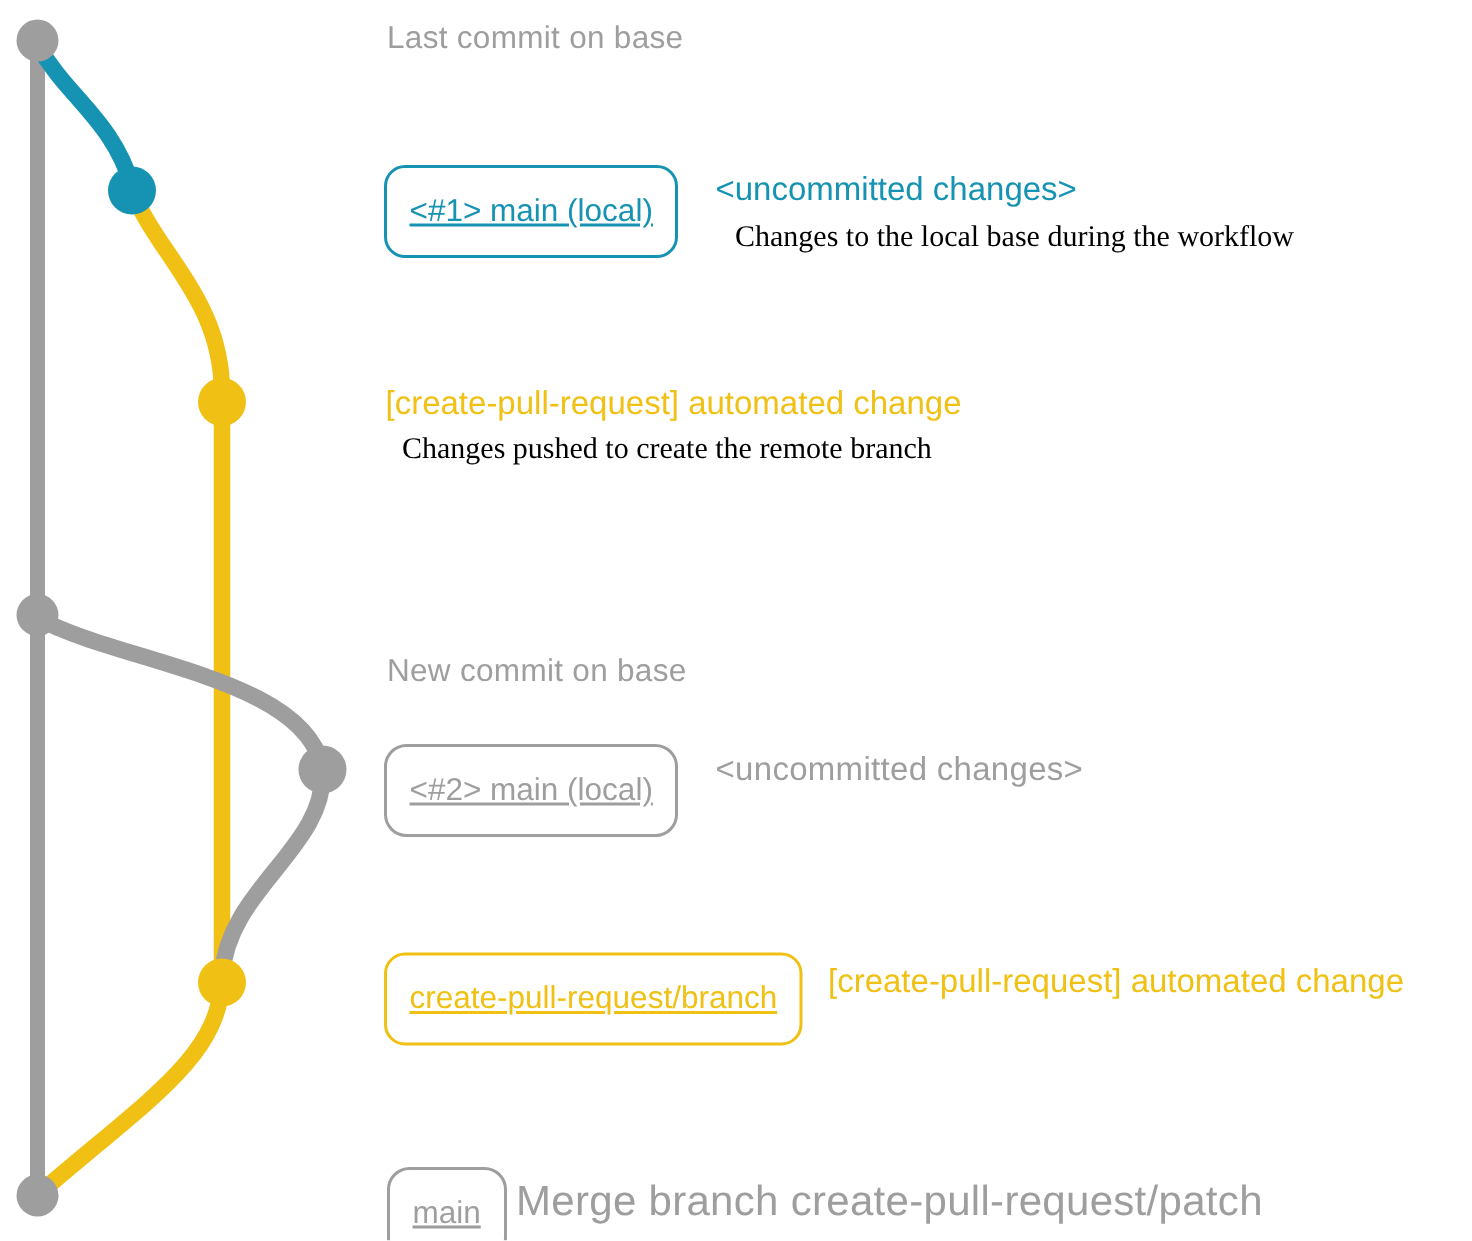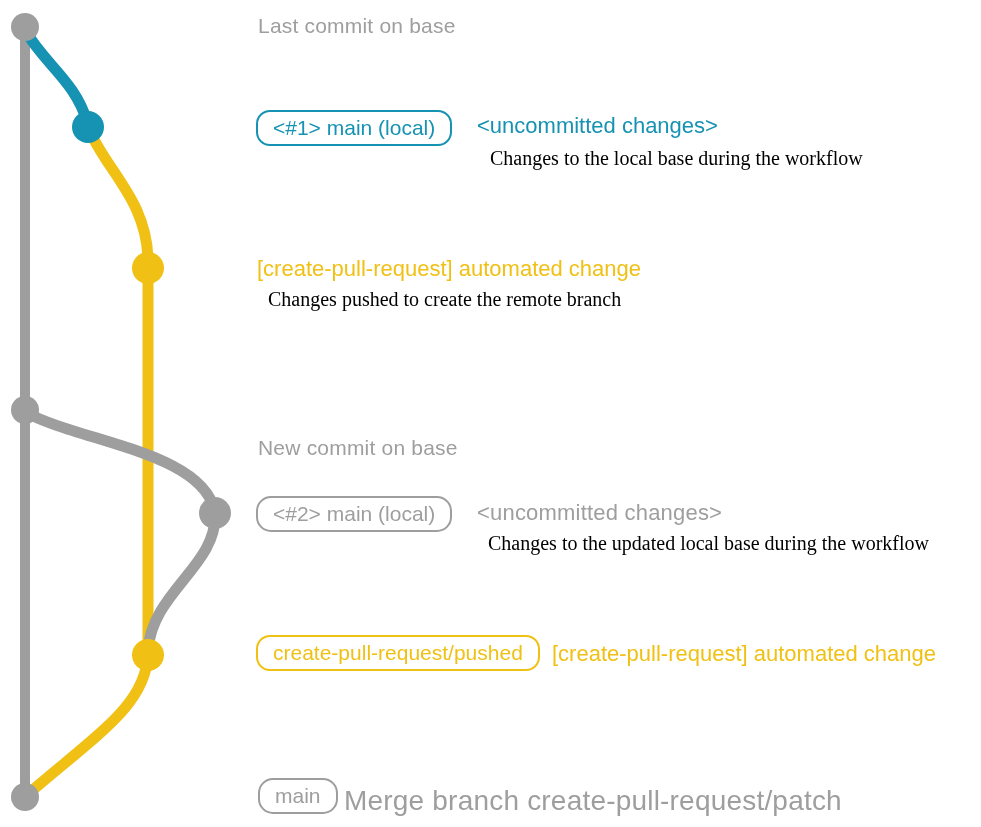--- a/index.html
+++ b/index.html
@@ -29,24 +29,25 @@
   .lbl{position:absolute;white-space:nowrap;}
   .gray-lbl{color:var(--gray);font-size:21px;letter-spacing:.2px;}
   .teal-lbl{color:var(--teal);font-size:22px;}
   .yellow-lbl{color:var(--yellow);font-size:22px;}
   .serif-note{color:var(--ink);font-family:"Liberation Serif",serif;font-size:20px;}
 
   .badge{
     position:absolute;
     display:inline-flex;align-items:center;justify-content:center;
     border:2px solid;border-radius:14px;
-    padding:3px 15px;
+    padding:16px 15px;
     font-size:21px;line-height:26px;
     background:var(--bg);
     white-space:nowrap;
+    text-decoration:underline;
   }
   .badge-teal{color:var(--teal);border-color:var(--teal);}
   .badge-gray{color:var(--gray);border-color:var(--gray);border-radius:15px;}
   .badge-yellow{color:var(--yellow);border-color:var(--yellow);}
 </style>
 </head>
 <body>
 
 <div class="stage">
 
@@ -75,21 +76,20 @@
   <div class="lbl teal-lbl" style="left:477px;top:113px;">&lt;uncommitted changes&gt;</div>
   <div class="lbl serif-note" style="left:490px;top:147px;">Changes to the local base during the workflow</div>
 
   <div class="lbl yellow-lbl" style="left:257px;top:256px;">[create-pull-request] automated change</div>
   <div class="lbl serif-note" style="left:268px;top:288px;text-align:center;">Changes pushed to create the remote branch</div>
 
   <div class="lbl gray-lbl" style="left:258px;top:399px;margin-top:37px;">New commit on base</div>
 
   <div class="badge badge-gray" style="left:256px;top:496px;">&lt;#2&gt; main (local)</div>
   <div class="lbl gray-lbl" style="left:477px;top:500px;font-size:22px;">&lt;uncommitted changes&gt;</div>
-  <div class="lbl serif-note" style="left:488px;top:532px;">Changes to the updated local base during the workflow</div>
 
-  <div class="badge badge-yellow" style="left:256px;top:635px;">create-pull-request/pushed</div>
+  <div class="badge badge-yellow" style="left:256px;top:635px;">create-pull-request/branch</div>
   <div class="lbl yellow-lbl" style="left:552px;top:641px;">[create-pull-request] automated change</div>
 
   <div class="badge badge-gray" style="left:258px;top:778px;">main</div>
   <div class="lbl gray-lbl" style="left:344px;top:785px;font-size:28px;">Merge branch create-pull-request/patch</div>
 
 </div>
 
 </body></html>

